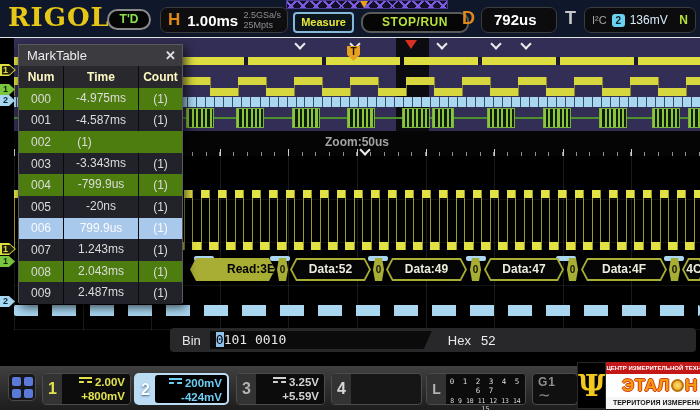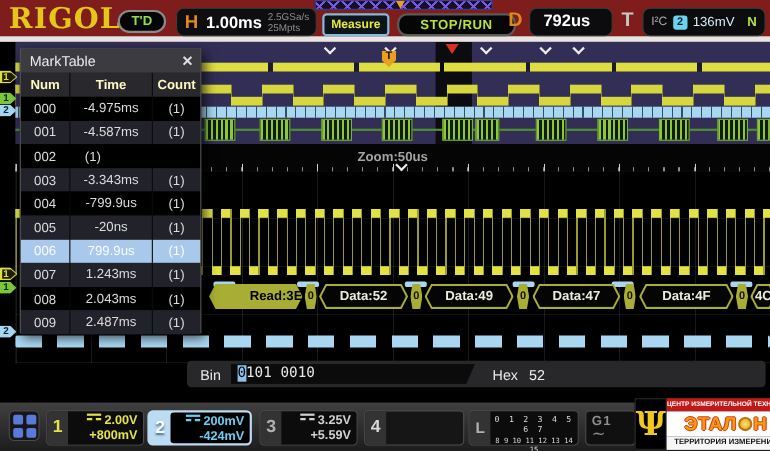--- a/index.html
+++ b/index.html
@@ -1,20 +1,20 @@
 <!DOCTYPE html>
 <html><head>
 <meta charset="utf-8">
 <style>
   * { margin:0; padding:0; box-sizing:border-box; }
   body { background:#000; font-family:"Liberation Sans", sans-serif; }
   #screen { position:relative; width:700px; height:410px; background:#000; overflow:hidden; }
 
   
-  #header { position:absolute; left:0; top:0; width:700px; height:38px; background:#7f1d1d; border-bottom:5px solid #e5e5e5; z-index:6; }
+  #header { position:absolute; left:0; top:0; width:700px; height:38px; background:#0f172a; border-bottom:1px solid #e5e5e5; z-index:6; }
   .brand { position:absolute; left:8px; top:2px; font:bold 26px "DejaVu Serif", serif; color:#e6c617; letter-spacing:1px; }
   .td-pill { position:absolute; left:107px; top:9px; width:44px; height:21px; border:2px solid #8a8a8a; border-radius:11px;
              background:#050505; color:#8ae24a; font:bold 12px/17px "Liberation Sans"; text-align:center; }
   .h-group { position:absolute; left:160px; top:7px; width:128px; height:26px; background:#0e0e10; border:1px solid #3c3c3c;
              border-radius:7px; display:flex; align-items:center; }
   .h-label { color:#e08818; font:bold 17px "Liberation Sans"; padding:0 7px; }
   .h-value { color:#fff; font:bold 15px "Liberation Sans"; }
   .h-rates { margin-left:auto; padding-right:6px; color:#8e8e8e; font:9px "Liberation Sans"; text-align:left; line-height:1.15; }
   .zigzag { position:absolute; left:286px; top:0; width:162px; height:9px; background:#14102a; border:1px solid #4a3c92;
             background-image:repeating-linear-gradient(45deg, transparent 0 3px, #7b5ae0 3px 5px, transparent 5px 9px),
@@ -119,21 +119,21 @@
          font:bold 9px/11px "Liberation Sans"; padding-left:3px; z-index:5; }
   .tag.green { background:#7cc63e; color:#0a2a06; }
   .tag.cyan { background:#a9d7f2; color:#082838; }
 
   
   #marktable { position:absolute; left:18px; top:44px; width:165px; height:259px; background:#1b1b20; border:1px solid #5a5a5a;
                box-shadow:3px 4px 10px rgba(0,0,0,.7); z-index:10; }
   .mt-title { height:21px; background:#3b3b40; color:#ececec; font:13px/21px "Liberation Sans"; padding-left:8px; position:relative; }
   .mt-close { position:absolute; right:6px; top:0; color:#e0e0e0; font:bold 13px/21px "Liberation Sans"; cursor:default; }
   .mt-head { height:22px; background:#28282d; display:flex; align-items:center; color:#fef9c3; font:bold 12px "Liberation Sans"; }
-  .mt-row { height:21.6px; display:flex; align-items:center; color:#dcdcdc; font:12px "Liberation Sans"; background:#000000; }
+  .mt-row { height:21.6px; display:flex; align-items:center; color:#dcdcdc; font:12px "Liberation Sans"; background:#4d7c0f; }
   .mt-row:nth-child(even) { background:#22222b; }
   .mt-row.selected { background:#a9c9ec; color:#fbfbfb; }
   .c-num { width:44px; text-align:center; }
   .c-time { width:76px; text-align:center; border-left:1px solid #0a0a0a; border-right:1px solid #0a0a0a; align-self:stretch; line-height:21.6px; }
   .mt-head .c-time { line-height:22px; }
   .c-count { width:43px; text-align:center; }
 
   
   #bottom-bar { position:absolute; left:0; top:366px; width:700px; height:44px; background:linear-gradient(#404040, #1d1d1d); z-index:4; }
   .menu-btn { position:absolute; left:8px; top:7px; width:28px; height:28px; background:#17171a; border:1px solid #4a4a4a; border-radius:5px;

